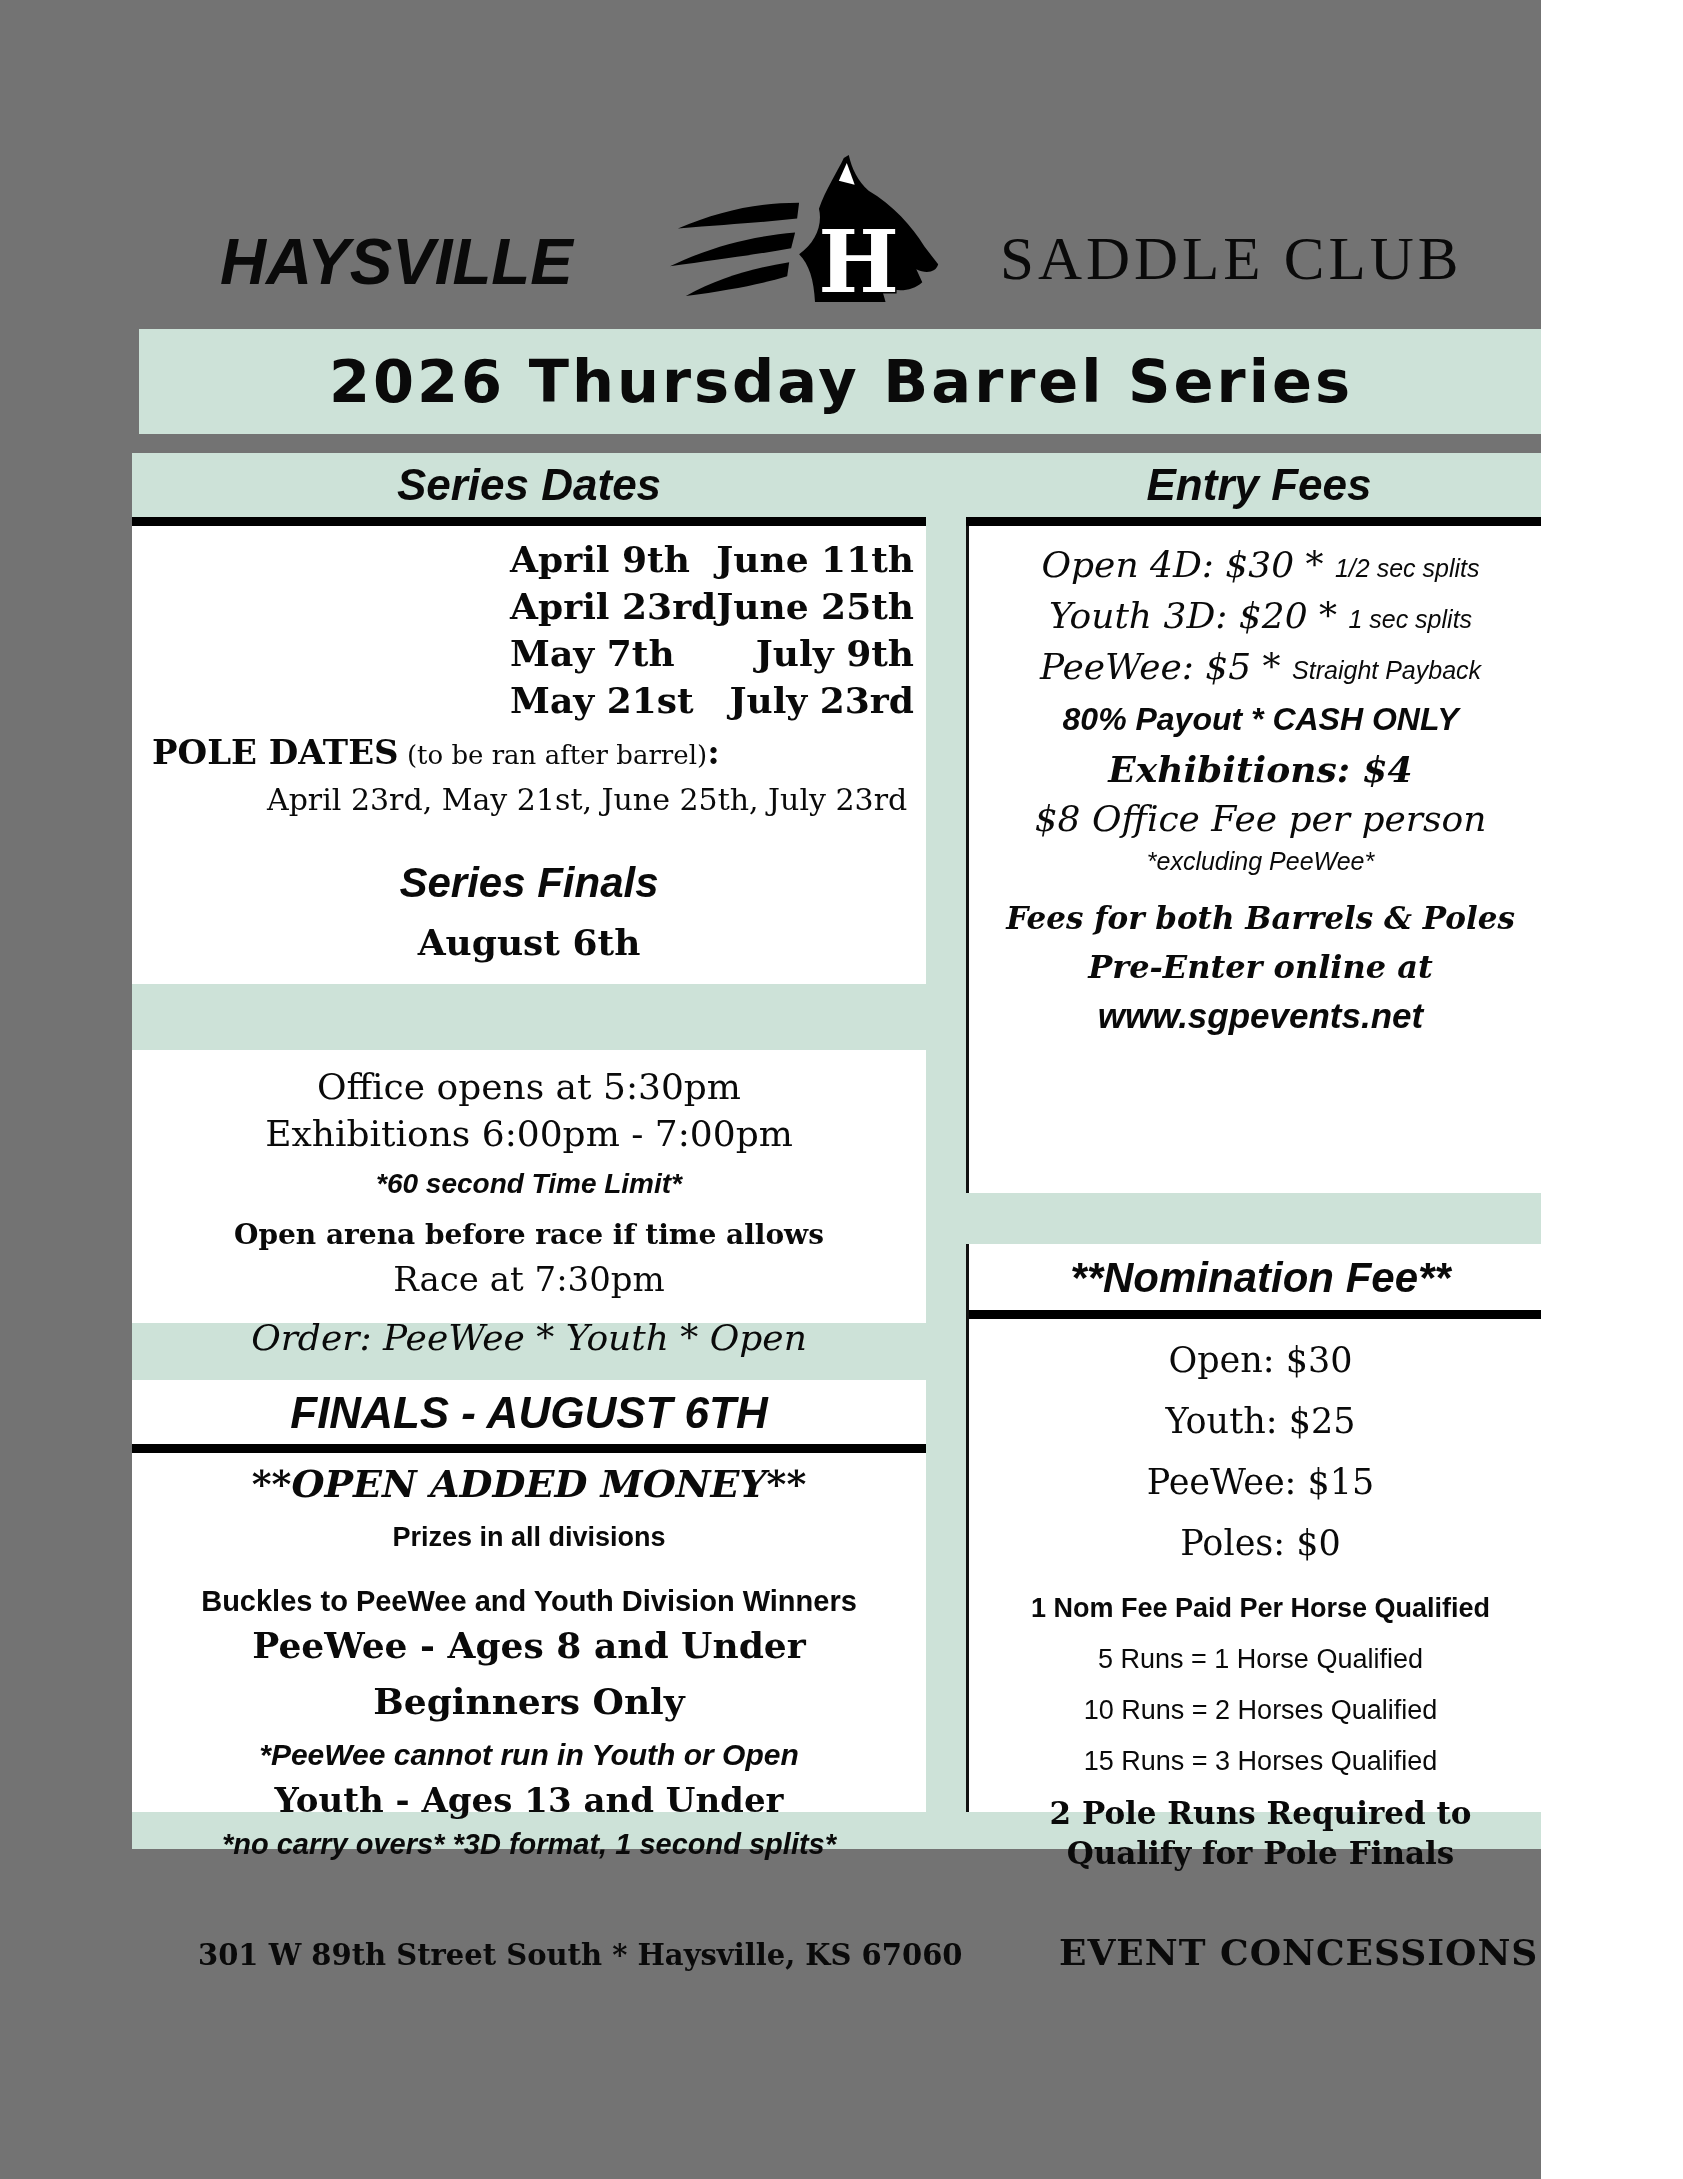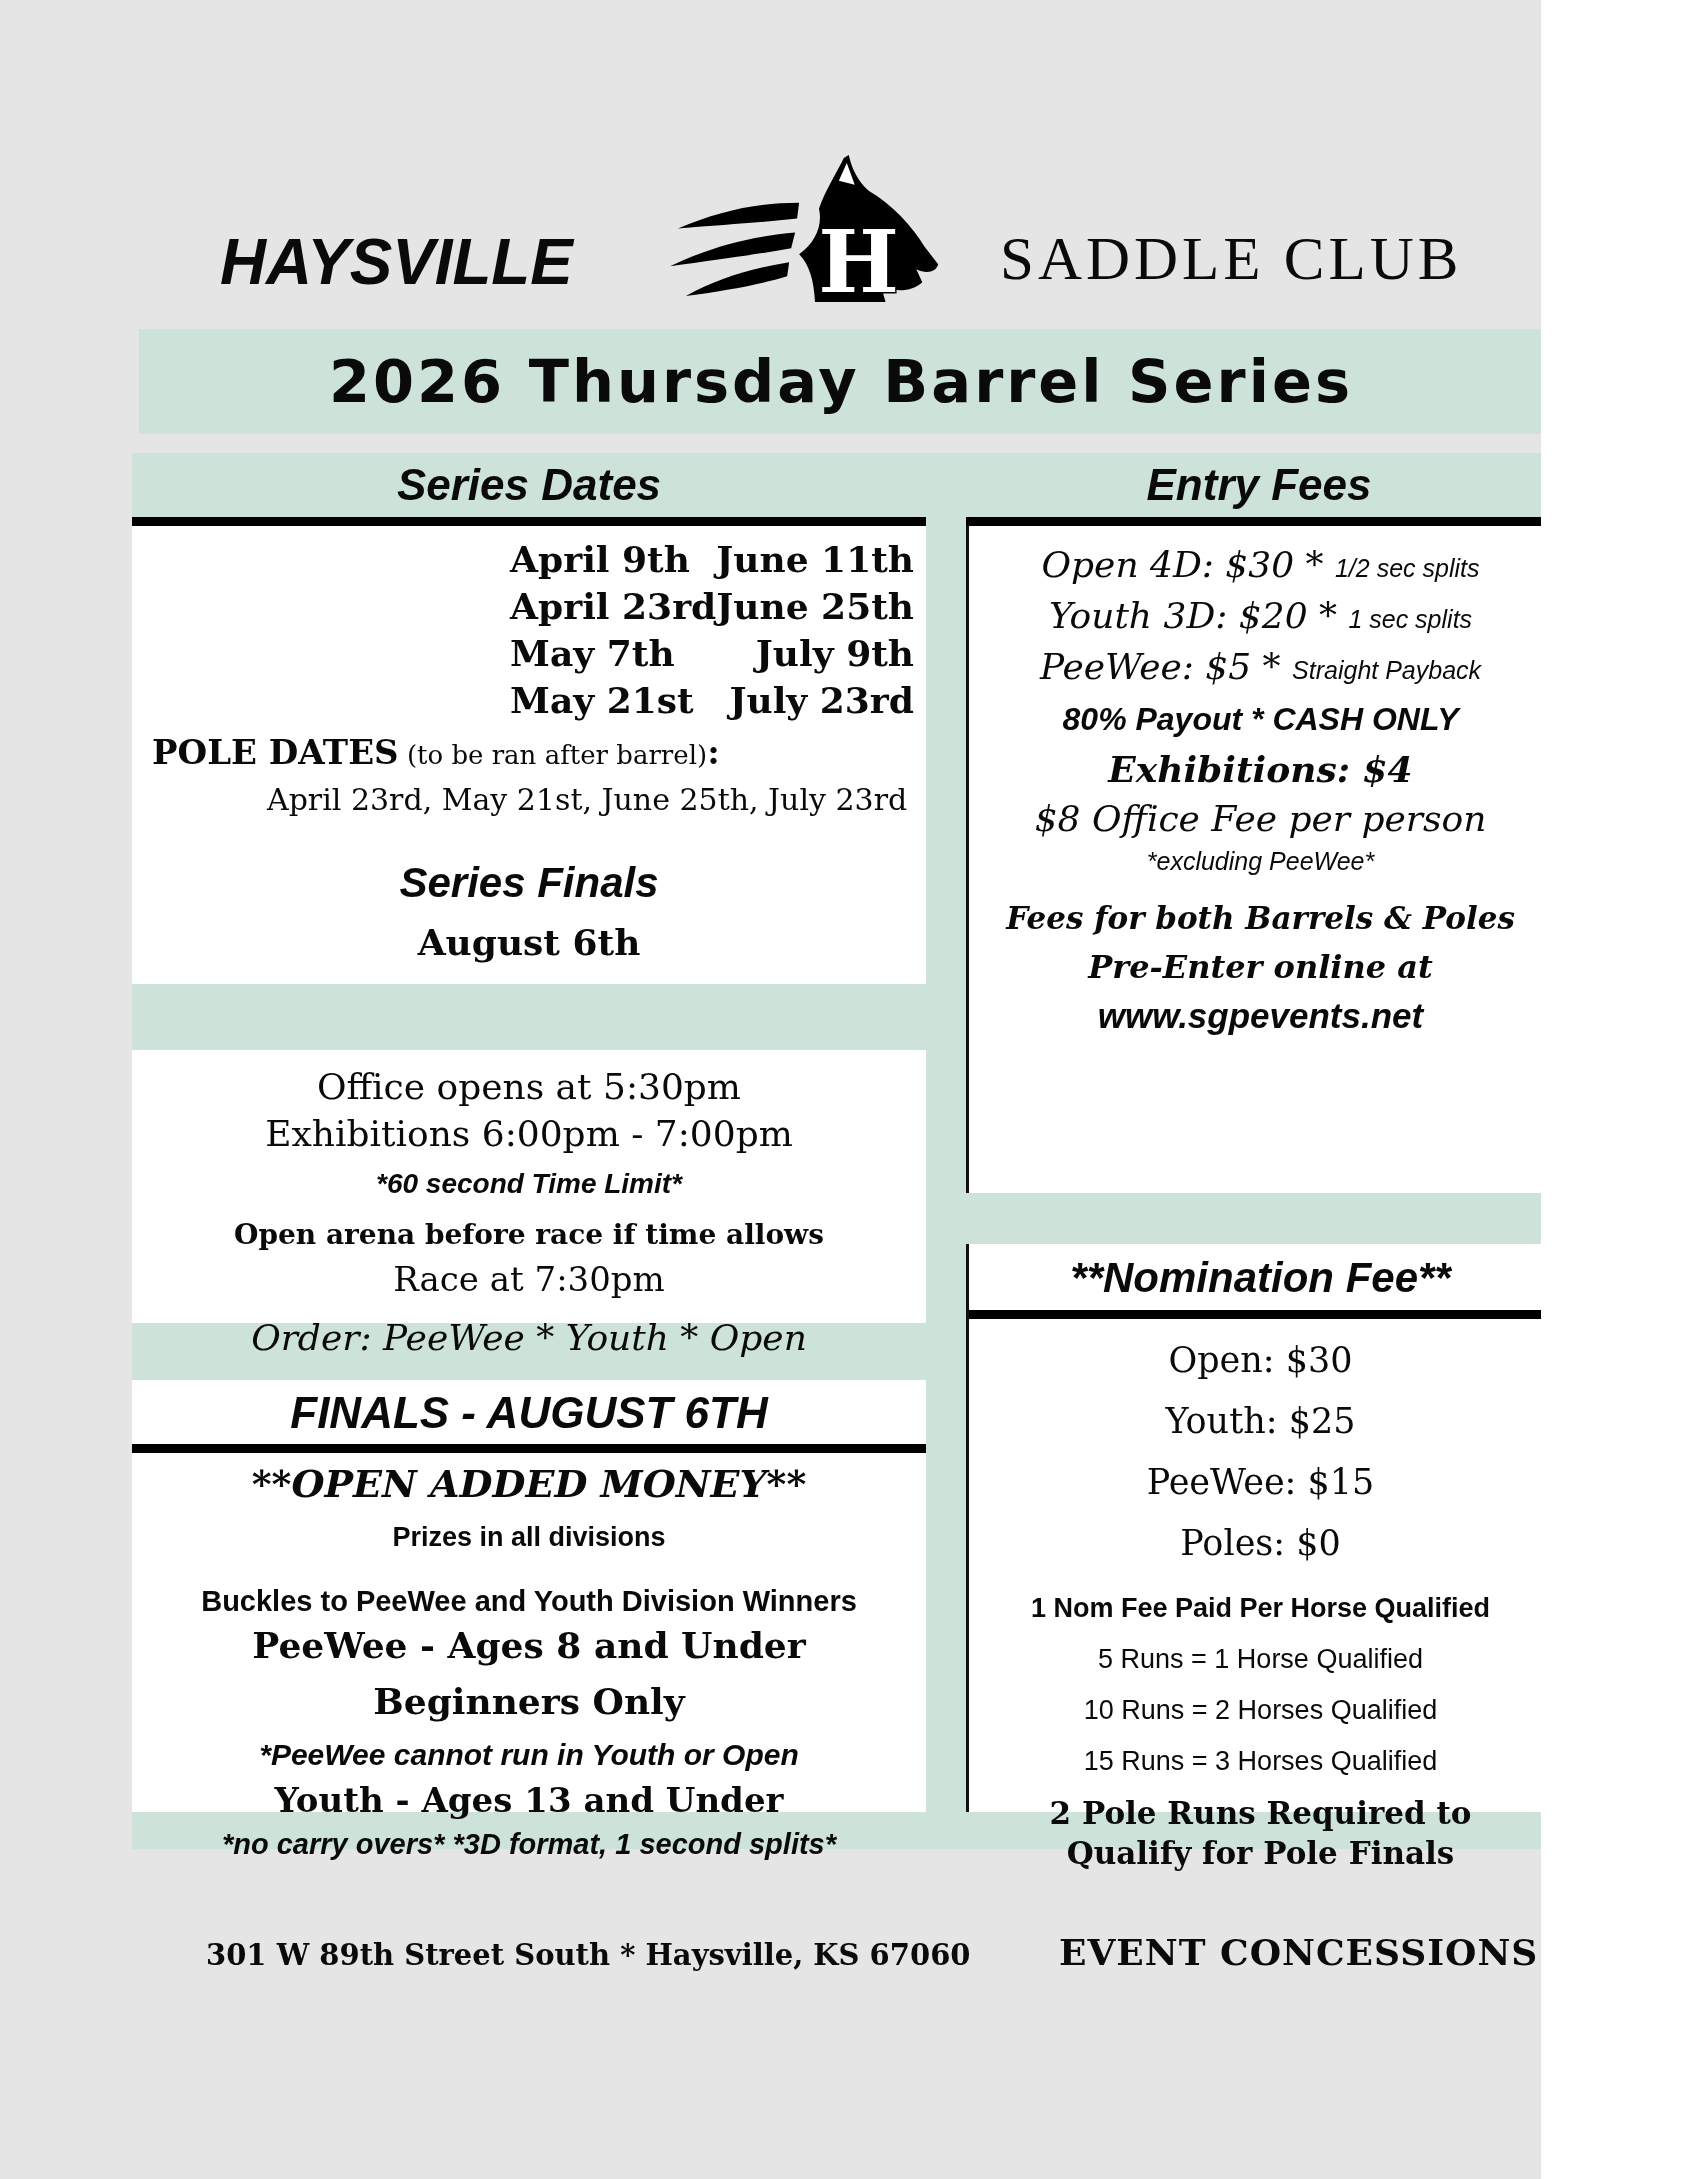--- a/index.html
+++ b/index.html
@@ -1,18 +1,18 @@
 <!DOCTYPE html>
 <html><head>
 <meta charset="utf-8">
 <style>
   * { margin:0; padding:0; box-sizing:border-box; }
   body { background:#ffffff; }
   .page {
-    position:relative; width:1541px; height:2179px; background:#e5e5e5;
+    position:relative; width:1541px; height:2179px; background:#737373;
     font-family:"DejaVu Serif", serif; color:#0a0a0a; overflow:hidden;
   }
 
   
   .brandbar { position:absolute; left:0; top:149px; width:100%; height:158px; }
   .brand-left {
     position:absolute; left:220px; top:75px;
     font-family:"Liberation Sans", sans-serif; font-weight:bold; font-style:italic;
     font-size:65px; letter-spacing:0px; transform:scaleX(0.98); transform-origin:left;
   }
@@ -108,21 +108,21 @@
 
   
   .nom-heading { padding:10px 0 8px; font-family:"Liberation Sans",sans-serif; font-weight:bold; font-style:italic; font-size:42px; }
   .nom-fee { font-size:35px; margin-top:21px; }
   .nom-rule { font-family:"Liberation Sans",sans-serif; font-weight:bold; font-size:27px; margin-top:30px; }
   .nom-run { font-family:"Liberation Sans",sans-serif; font-size:27px; margin-top:20px; }
   .pole-req1 { font-weight:bold; font-size:31px; margin-top:18px; }
   .pole-req2 { font-weight:bold; font-size:31px; margin-top:4px; }
 
   
-  .footer-address { position:absolute; left:206px; top:1938px; font-weight:bold; font-size:29px; }
+  .footer-address { position:absolute; left:198px; top:1938px; font-weight:bold; font-size:29px; }
   .footer-conc { position:absolute; left:1059px; top:1931px; font-weight:bold; font-size:36px; letter-spacing:1px; }
 </style>
 </head>
 <body>
 
 <div class="page">
 
   <div class="brandbar">
     <div class="brand-left">HAYSVILLE</div>
     <div class="horse-logo">

